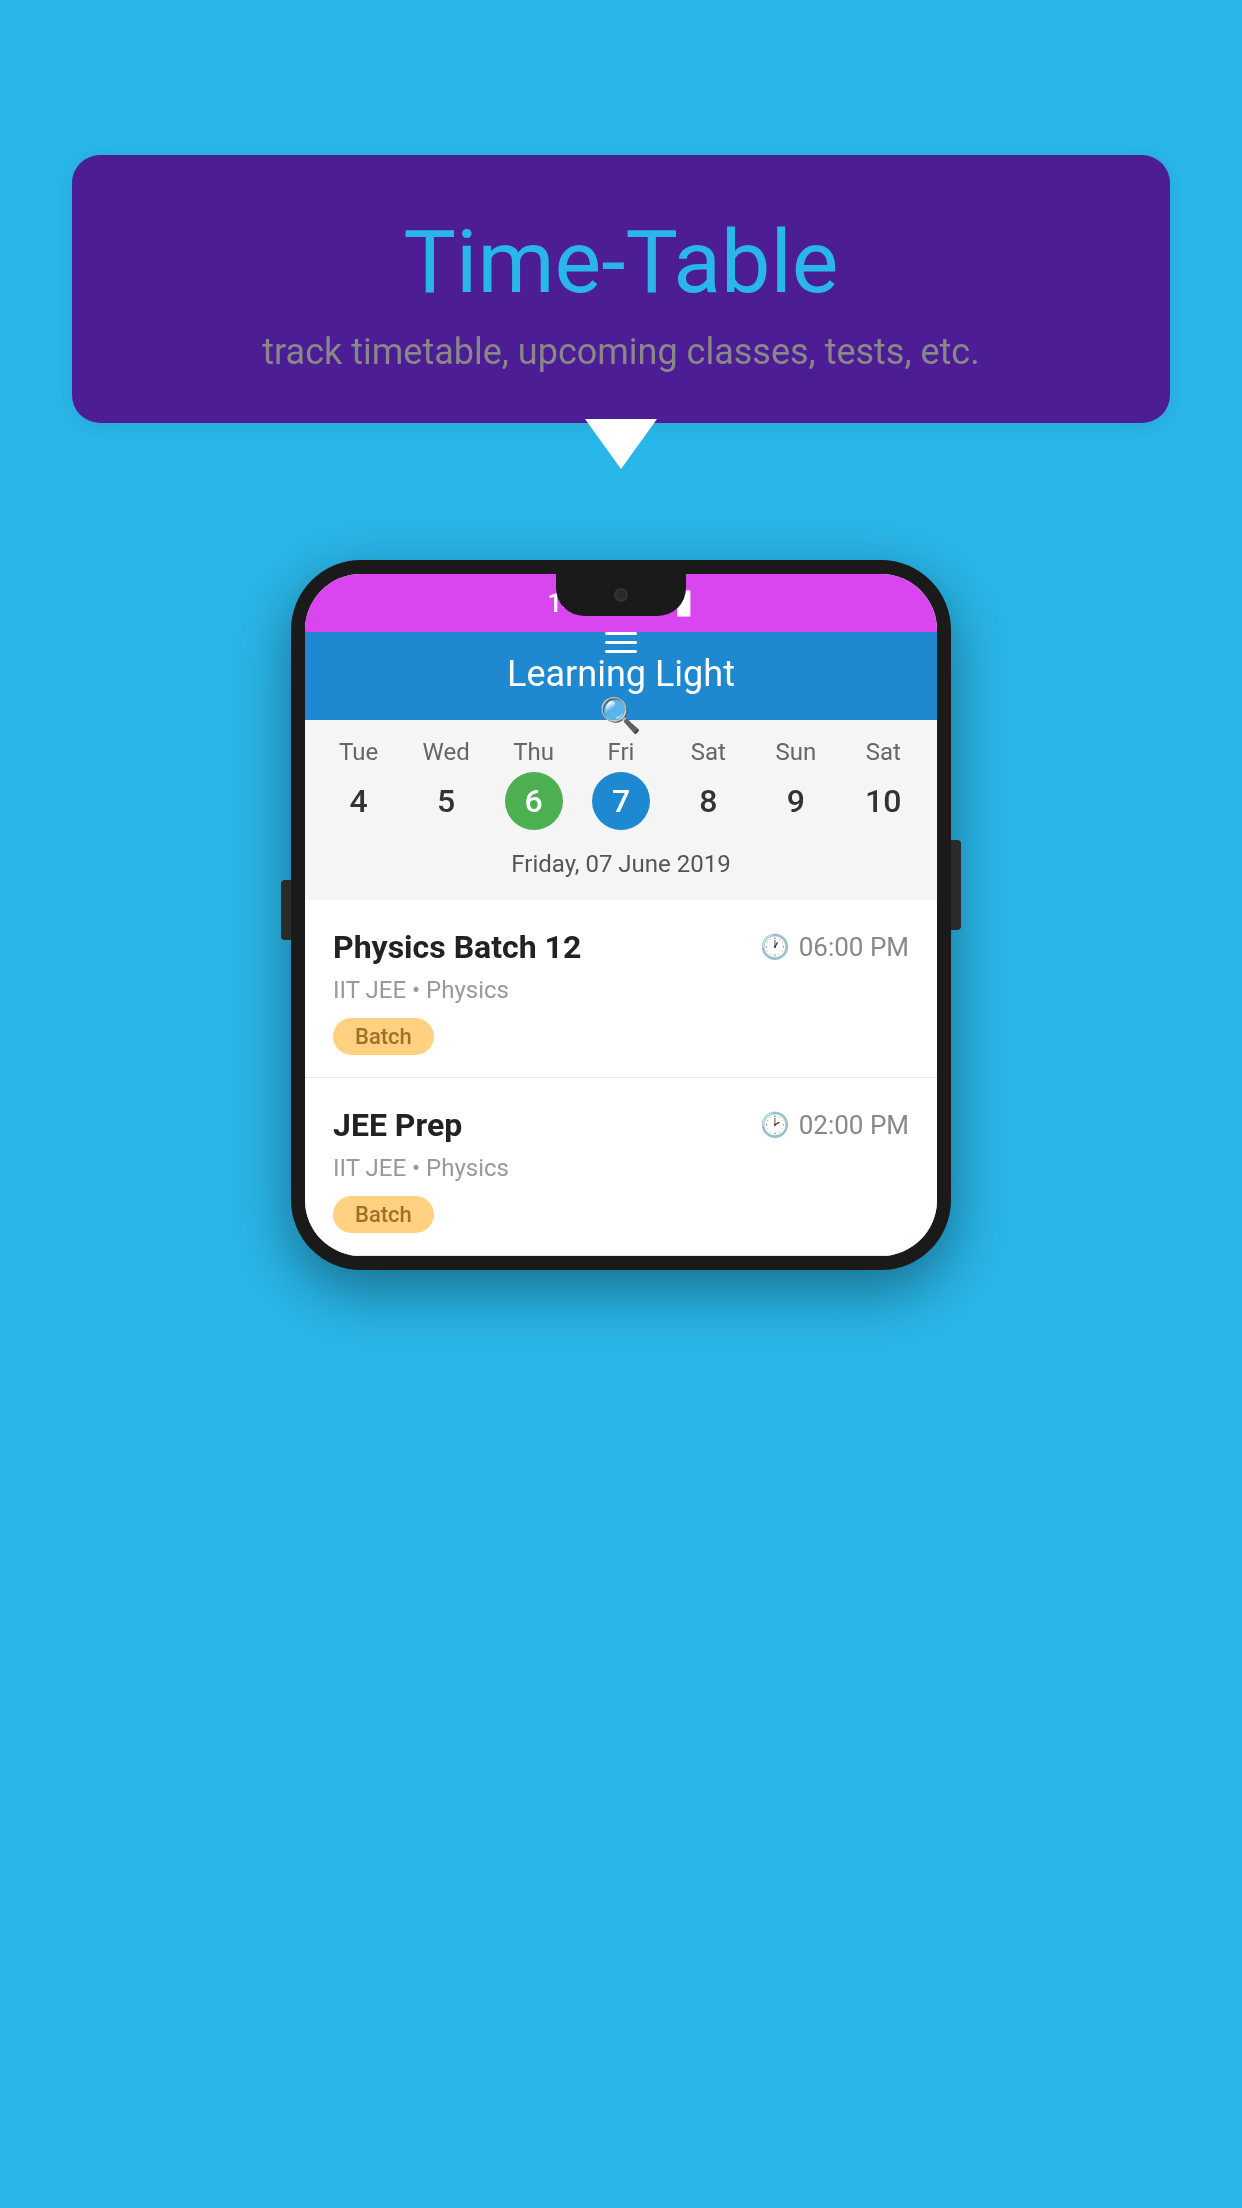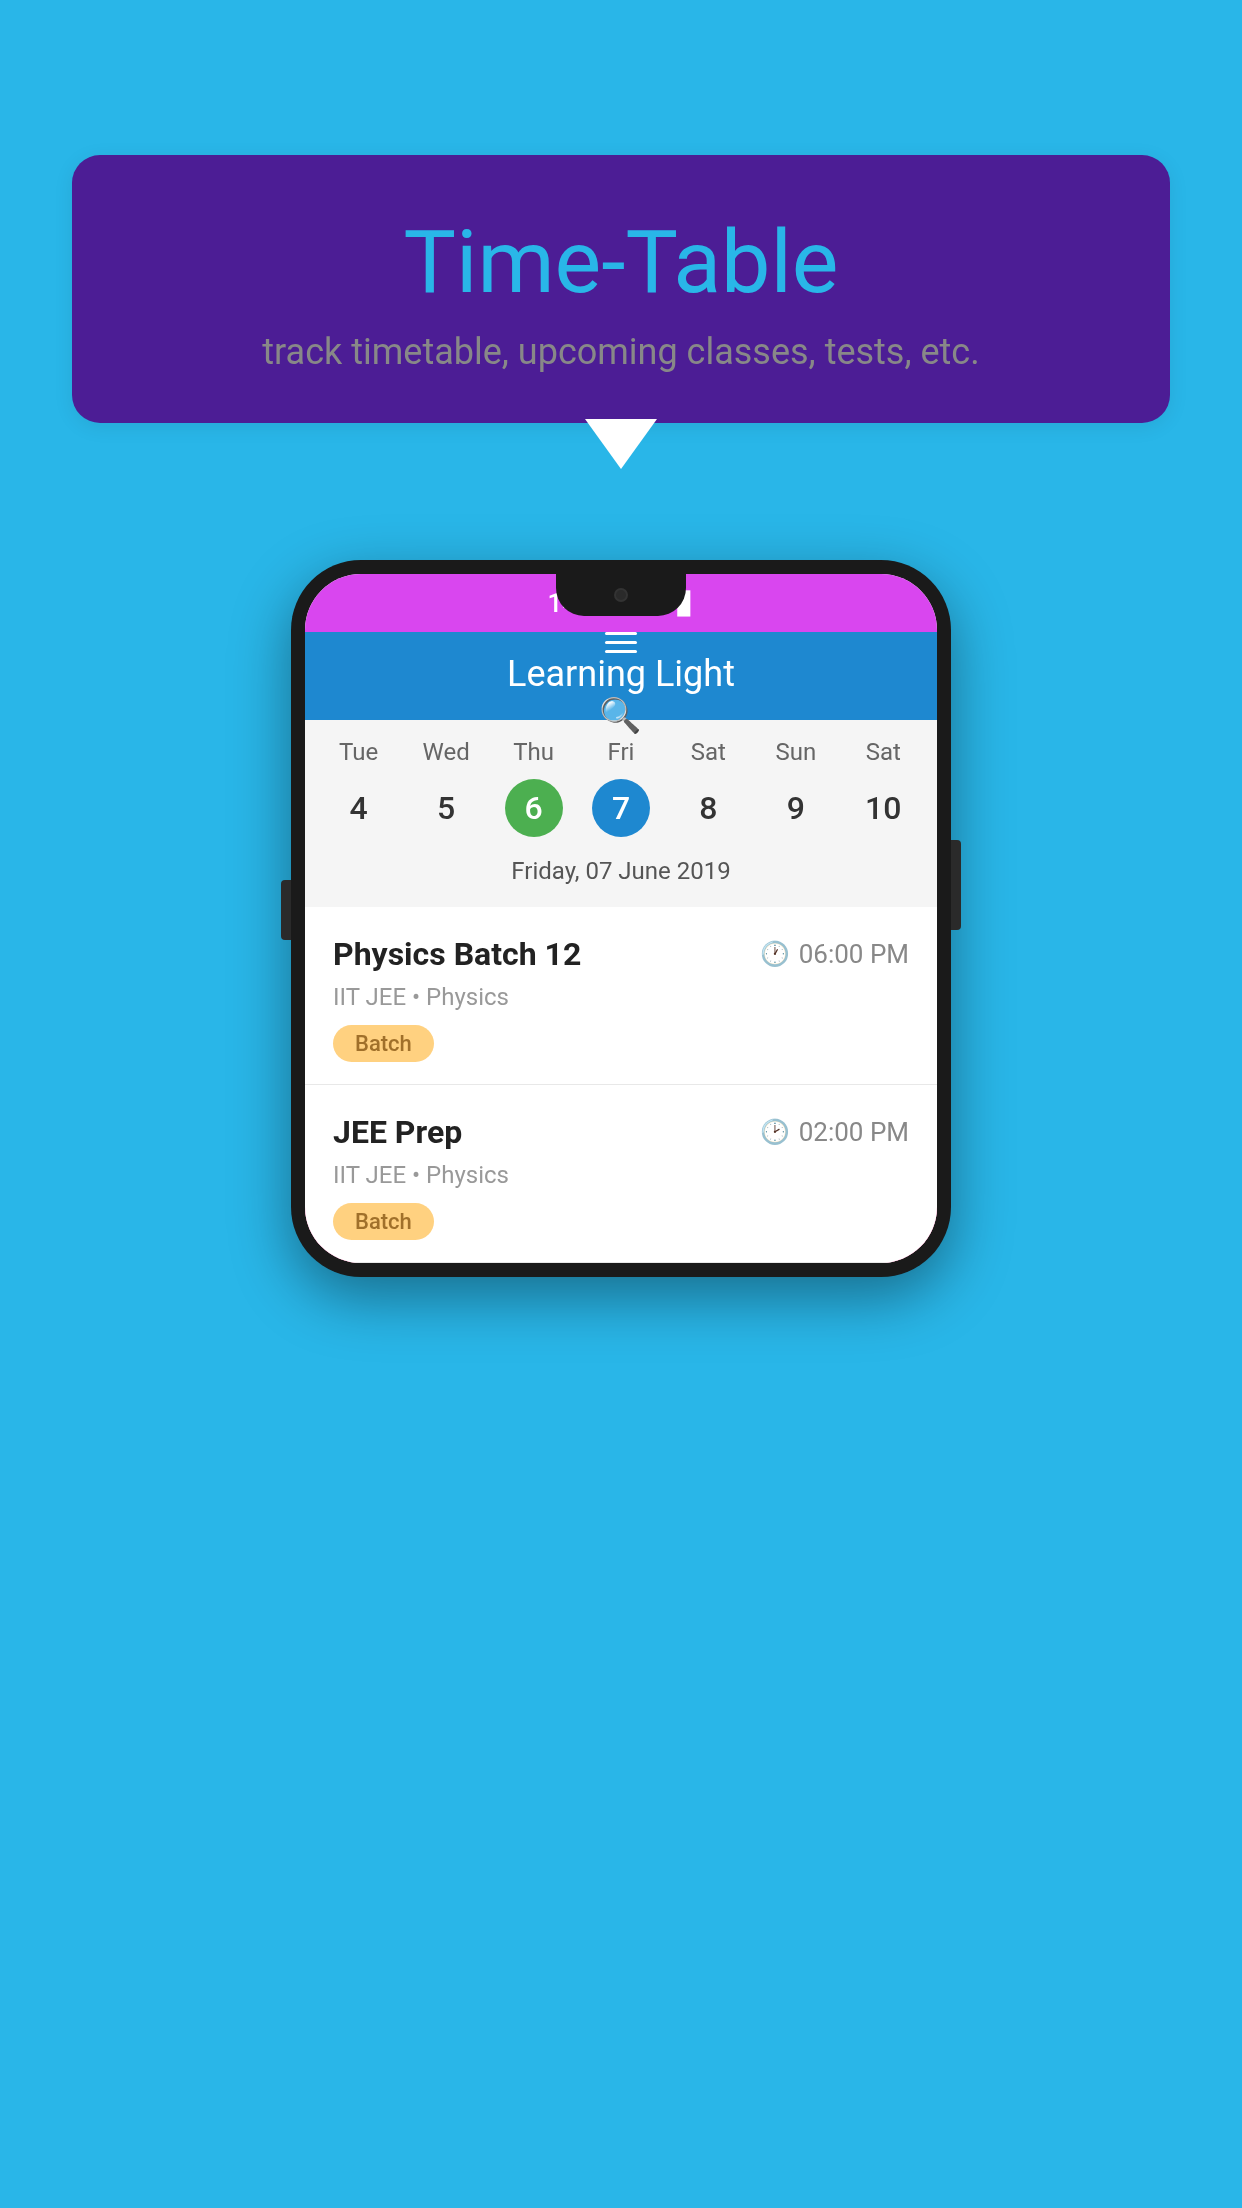--- a/index.html
+++ b/index.html
@@ -198,21 +198,21 @@
     .days-row {
       display: flex;
       justify-content: space-around;
       margin-bottom: 10px;
     }
 
     .day-col {
       display: flex;
       flex-direction: column;
       align-items: center;
-      gap: 13px;
+      gap: 6px;
       width: 80px;
     }
 
     .day-label {
       font-size: 24px;
       color: #666;
       font-weight: 400;
     }
 
     .day-number {

